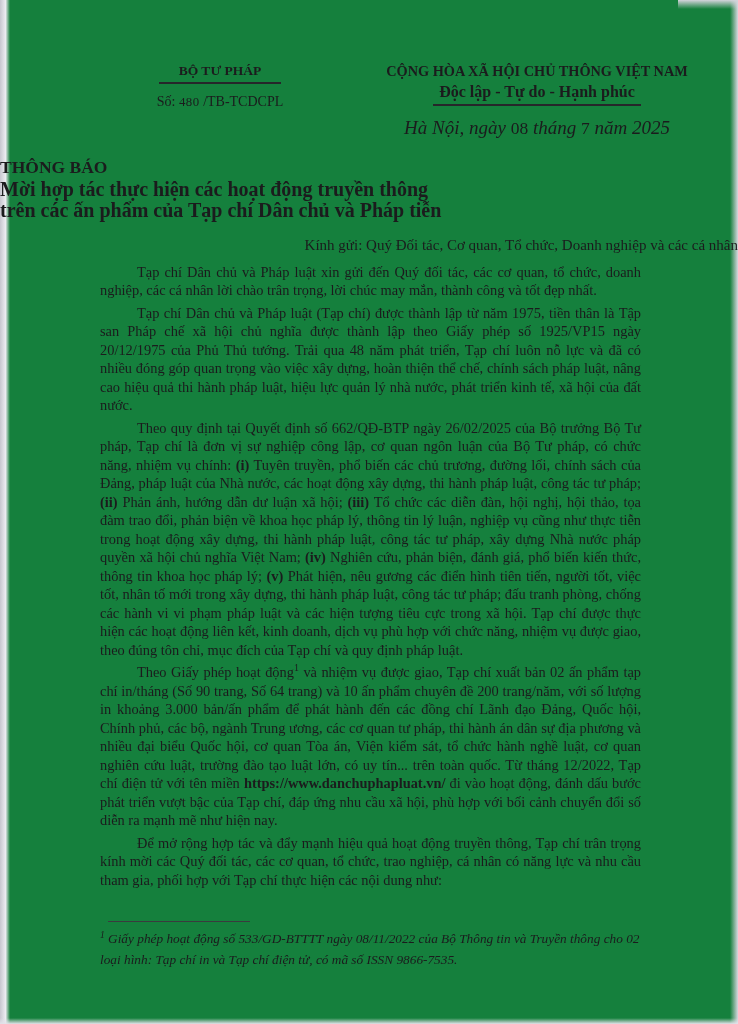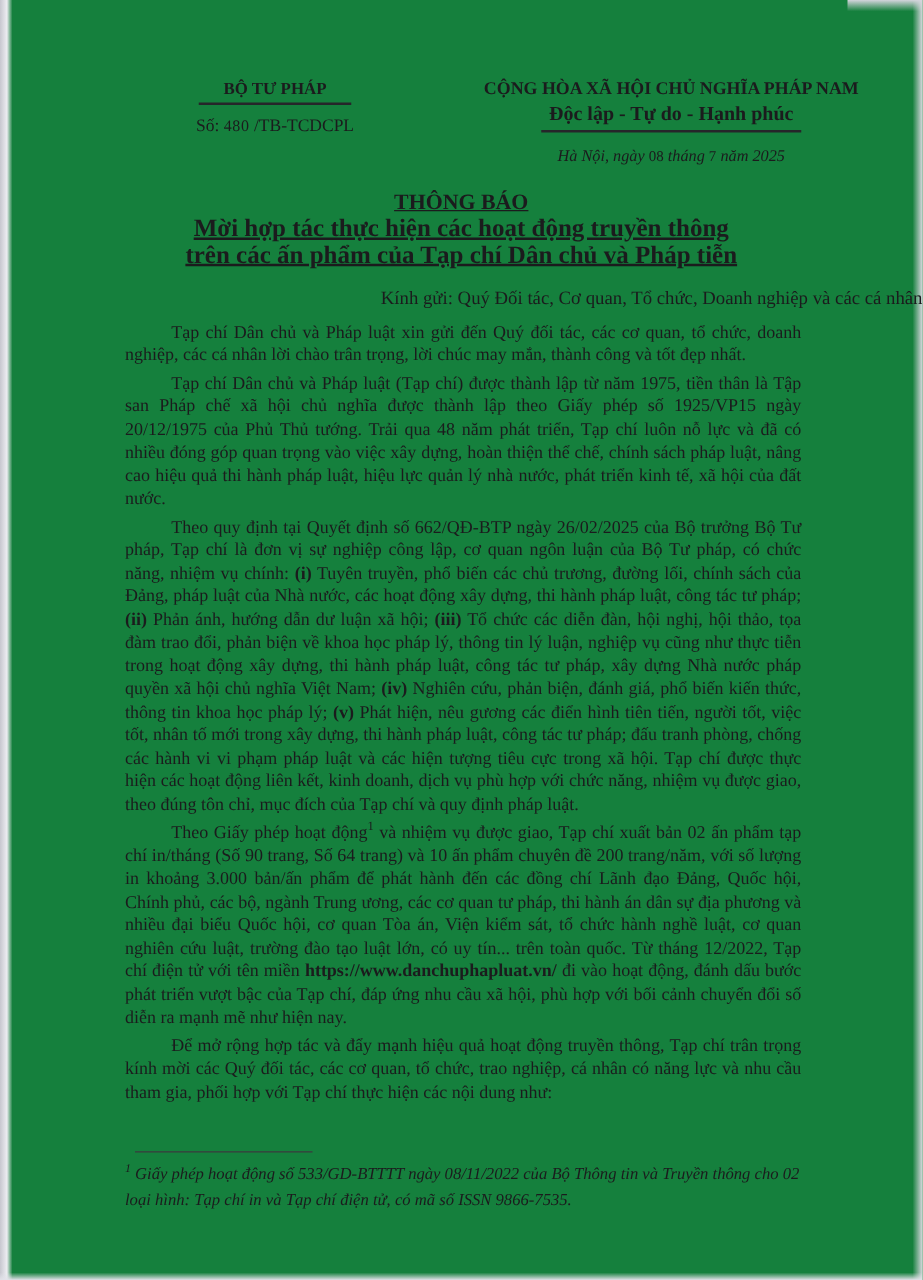--- a/index.html
+++ b/index.html
@@ -30,26 +30,26 @@
   .hdr-right{flex:1;text-align:center;}
   .ministry{font-weight:bold;font-size:13.5px;line-height:17px;}
   .org{font-weight:bold;font-size:14px;line-height:18px;margin-top:1px;}
   .rule{height:1.6px;background:#26262a;margin:3px auto 0 auto;}
   .rule-agency{width:122px;}
   .rule-motto{width:208px;}
   .doc-number{font-size:14px;margin-top:10px;}
   .doc-number .filled{font-size:12.8px;letter-spacing:.5px;}
   .national{font-weight:bold;font-size:14.3px;line-height:18px;}
   .motto{font-weight:bold;font-size:16px;line-height:19px;margin-top:2px;}
-  .dateline{font-size:13px;margin-top:11px;text-align:center;}
+  .dateline{font-size:19px;margin-top:11px;text-align:center;}
   .i{font-style:italic;}
   .b{font-weight:bold;}
   .filled{font-style:normal;font-size:0.92em;}
 
-  .title-block{text-align:center;margin-top:17px;position:relative;z-index:1;text-decoration:underline;}
+  .title-block{text-align:left;margin-top:17px;position:relative;z-index:1;}
   .title-main{font-weight:bold;font-size:17.5px;line-height:23px;}
   .title-sub{font-weight:bold;font-size:20px;line-height:21.5px;}
 
   .salutation{text-align:right;font-size:15px;margin-top:15px;position:relative;z-index:1;}
 
   main{margin:9px 97px 0 100px;text-align:justify;
        font-size:14.4px;line-height:18.5px;position:relative;z-index:1;}
   main p{margin:0 0 4px 0;text-indent:37px;}
   main sup{font-size:10px;line-height:0;}
 
@@ -71,21 +71,21 @@
     <div class="hdr-left">
       <div class="ministry">BỘ TƯ PHÁP</div>
       <div class="rule rule-agency"></div>
       <div class="doc-number">
         <span>Số:</span>
         <span class="filled">480</span>
         <span>/TB-TCDCPL</span>
       </div>
     </div>
     <div class="hdr-right">
-      <div class="national">CỘNG HÒA XÃ HỘI CHỦ NGHĨA PHÁP NAM</div>
+      <div class="national">CỘNG HÒA XÃ HỘI CHỦ THÔNG VIỆT NAM</div>
       <div class="motto">Độc lập - Tự do - Hạnh phúc</div>
       <div class="rule rule-motto"></div>
       <div class="dateline"><span class="i">Hà Nội, ngày </span><span class="filled">08</span><span class="i"> tháng </span><span class="filled">7</span><span class="i"> năm 2025</span></div>
     </div>
   </header>
 
   <section class="title-block">
     <div class="title-main">THÔNG BÁO</div>
     <div class="title-sub">Mời hợp tác thực hiện các hoạt động truyền thông</div>
     <div class="title-sub">trên các ấn phẩm của Tạp chí Dân chủ và Pháp tiễn</div>

